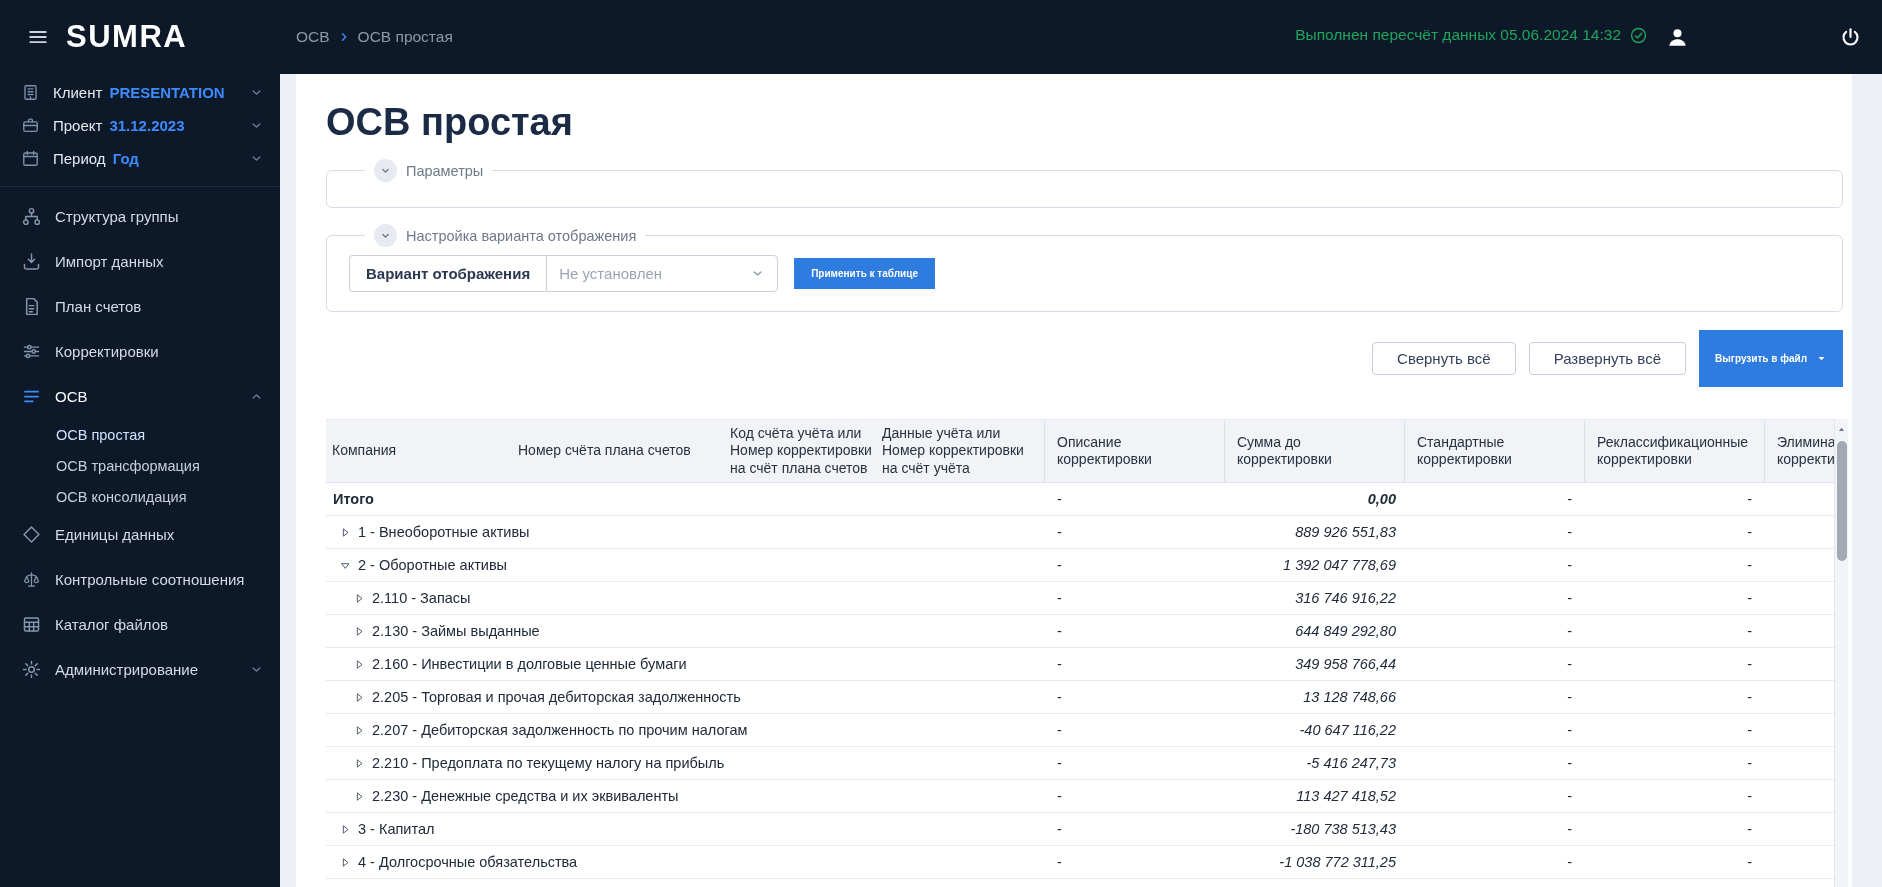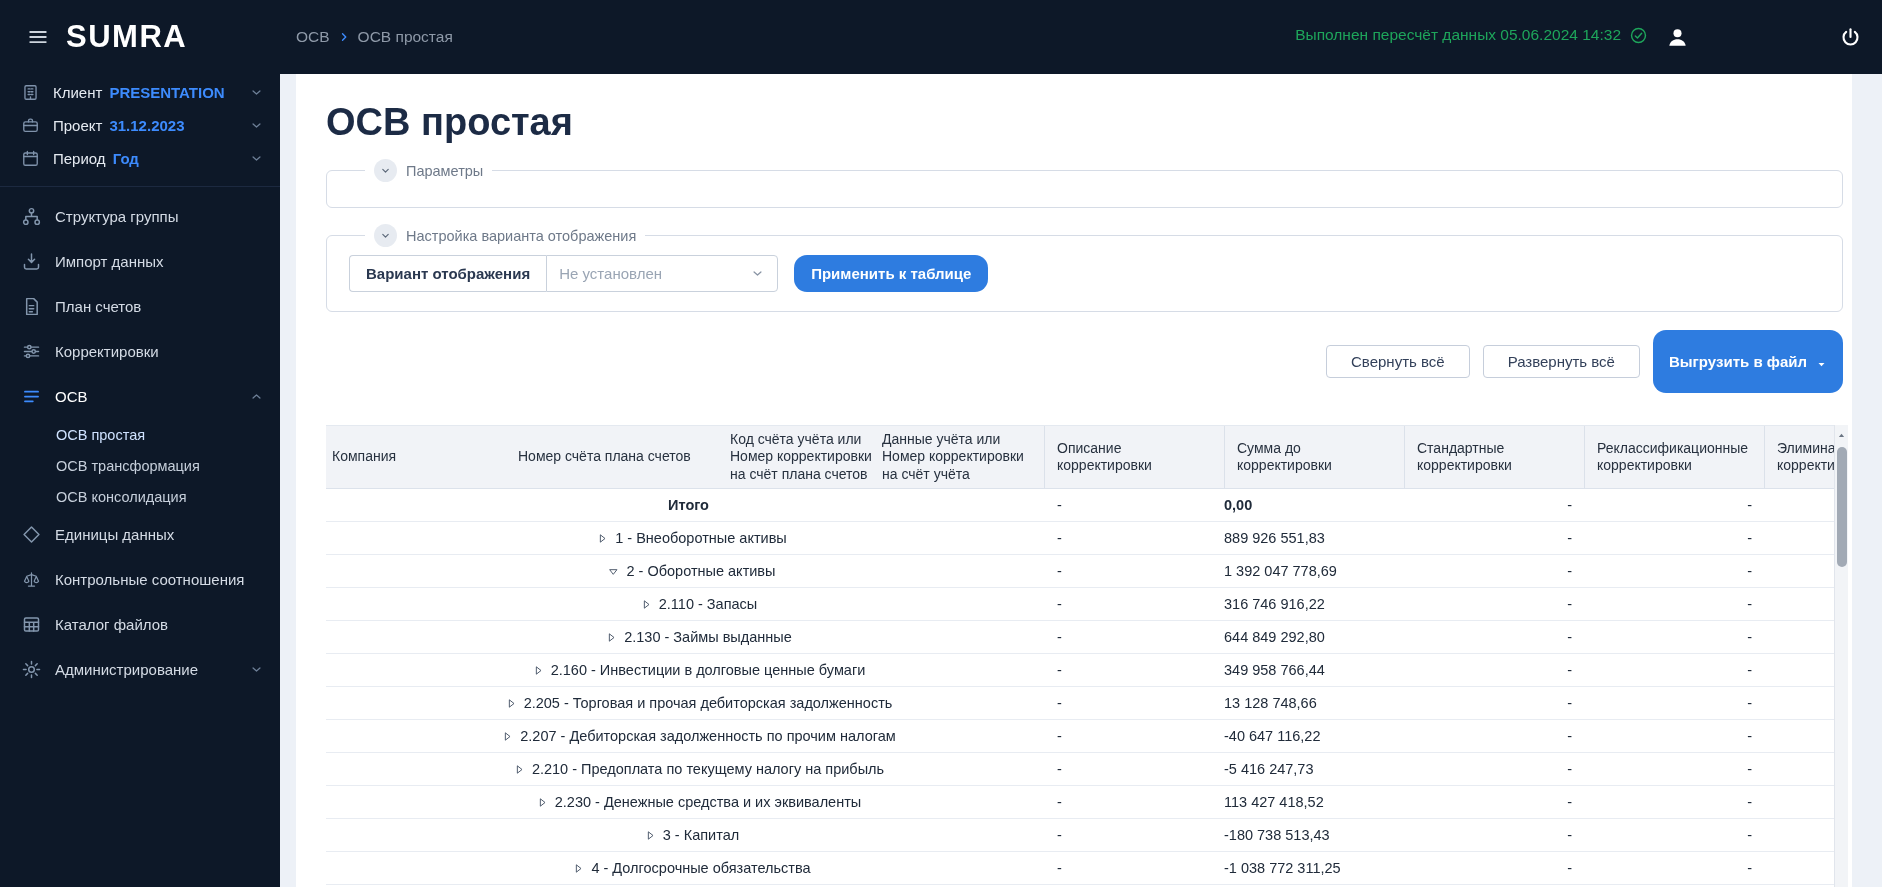--- a/index.html
+++ b/index.html
@@ -49,44 +49,44 @@
   .panel-params{margin-top:26px;height:38px;padding-left:7px;}
   .panel-settings{margin-top:27px;height:77px;}
   .panel-legend{position:absolute;top:-12px;left:38px;background:#fff;padding:0 9px;display:flex;align-items:center;gap:9px;font-size:14.5px;color:#6e7989;}
   .circle-chevron{width:23px;height:23px;border-radius:50%;background:#e7ebf1;color:#5c6879;cursor:pointer;}
   .circle-chevron svg{width:13px;height:13px;stroke-width:2.2;}
   .panel-body{height:100%;display:flex;align-items:center;padding-left:22px;}
   .variant-label{border:1px solid #c9d1dc;border-right:none;border-radius:4px 0 0 4px;padding:9px 16px;font-size:15px;font-weight:700;color:#2a3850;background:#fff;}
   .variant-select{display:flex;align-items:center;justify-content:space-between;width:232px;border:1px solid #c9d1dc;border-radius:0 4px 4px 0;padding:9px 12px;cursor:pointer;background:#fff;}
   .variant-placeholder{color:#9aa5b4;font-size:15px;}
   .select-chevron{width:15px;height:15px;color:#8a95a5;}
-  .btn{border:none;border-radius:13px;font-size:15px;cursor:pointer;font-family:inherit;}
+  .btn{border:none;border-radius:0;font-size:10px;cursor:pointer;font-family:inherit;}
   .btn-primary{background:#2e7ce0;color:#fff;padding:10px 17px;font-weight:600;margin-left:16px;}
 
   .actions{display:flex;justify-content:flex-end;align-items:center;gap:13px;margin-top:18px;margin-right:5px;}
   .btn-outline{background:#fff;border:1px solid #c6cedb;color:#33415a;padding:7px 24px;font-size:15px;border-radius:4px;}
   .btn-export{background:#2e7ce0;color:#fff;padding:23px 16px;font-weight:600;display:flex;align-items:flex-end;gap:9px;}
   .export-caret{width:11px;height:11px;color:#fff;}
 
   
   .table-wrap{position:relative;margin-top:32px;width:1522px;height:491px;overflow:hidden;}
   .table-grid{width:1618px;}
   .thead,.trow{display:grid;grid-template-columns:186px 212px 152px 168px 180px 180px 180px 180px 180px;}
   .thead{background:#f1f3f7;border-top:1px solid #e4e9f0;border-bottom:1px solid #dce2eb;height:64px;}
   .th{display:flex;flex-direction:column;justify-content:center;font-size:14px;color:#27313f;line-height:1.25;padding:2px 8px 2px 6px;}
   .th div{white-space:nowrap;}
   .th.th-sep{border-left:1px solid #dbe1ea;padding-left:12px;}
   .trow{height:33px;border-bottom:1px solid #e8ecf2;align-items:center;font-size:14.5px;color:#202b3a;background:#fff;}
-  .cell-label{grid-column:1/span 4;display:flex;align-items:center;gap:7px;padding-left:14px;white-space:nowrap;overflow:hidden;justify-content:center;}
+  .cell-label{grid-column:1/span 4;display:flex;align-items:center;gap:7px;padding-left:14px;white-space:nowrap;overflow:hidden;}
   .cell-label.lvl1{padding-left:28px;}
   .cell-label.no-toggle{padding-left:7px;}
   .toggle-icon{width:11px;height:11px;color:#39465a;cursor:pointer;}
   .toggle-icon svg{stroke-width:1.9;}
   .cell-desc{padding-left:13px;}
-  .cell-amount{padding-right:8px;}
+  .cell-amount{text-align:right;padding-right:8px;font-style:italic;}
   .cell-adj{text-align:right;padding-right:12px;}
   .row-bold{font-weight:700;}
 
   .vscroll{position:absolute;top:0;right:0;width:14px;height:491px;background:#f2f4f7;border-left:1px solid #e1e5ec;cursor:pointer;}
   .vscroll-arrow{width:13px;height:16px;padding-top:4px;color:#6b7583;margin:0 auto;}
   .vscroll-arrow svg{width:9px;height:9px;}
   .vscroll-thumb{position:absolute;left:2px;top:22px;width:10px;height:120px;background:#a2aab5;border-radius:6px;}
 </style>
 </head>
 <body>

